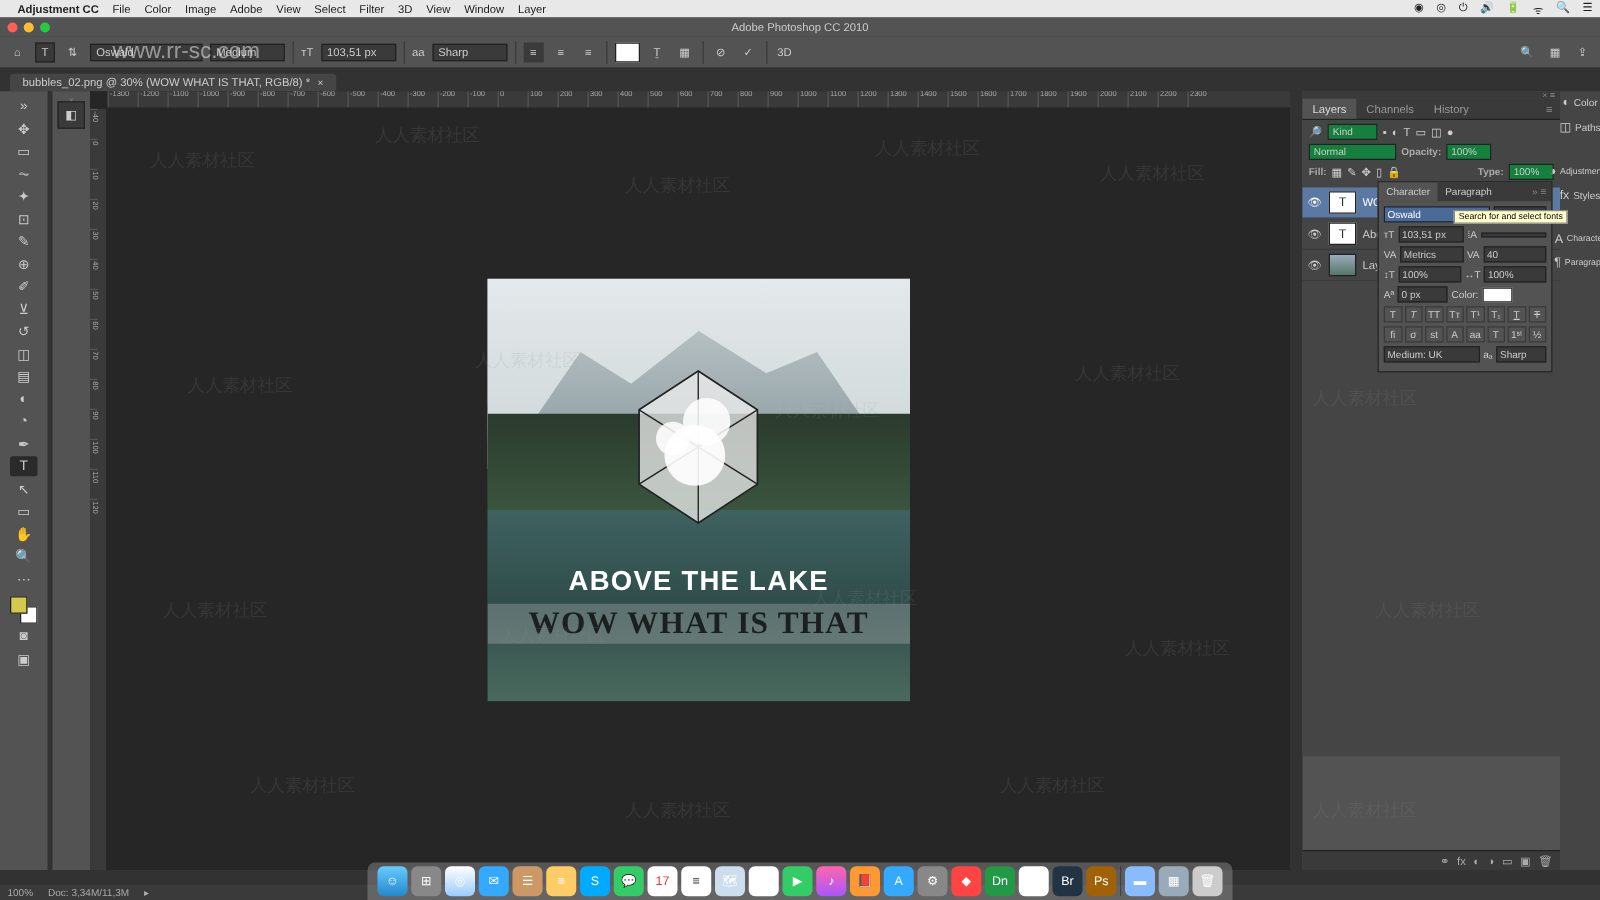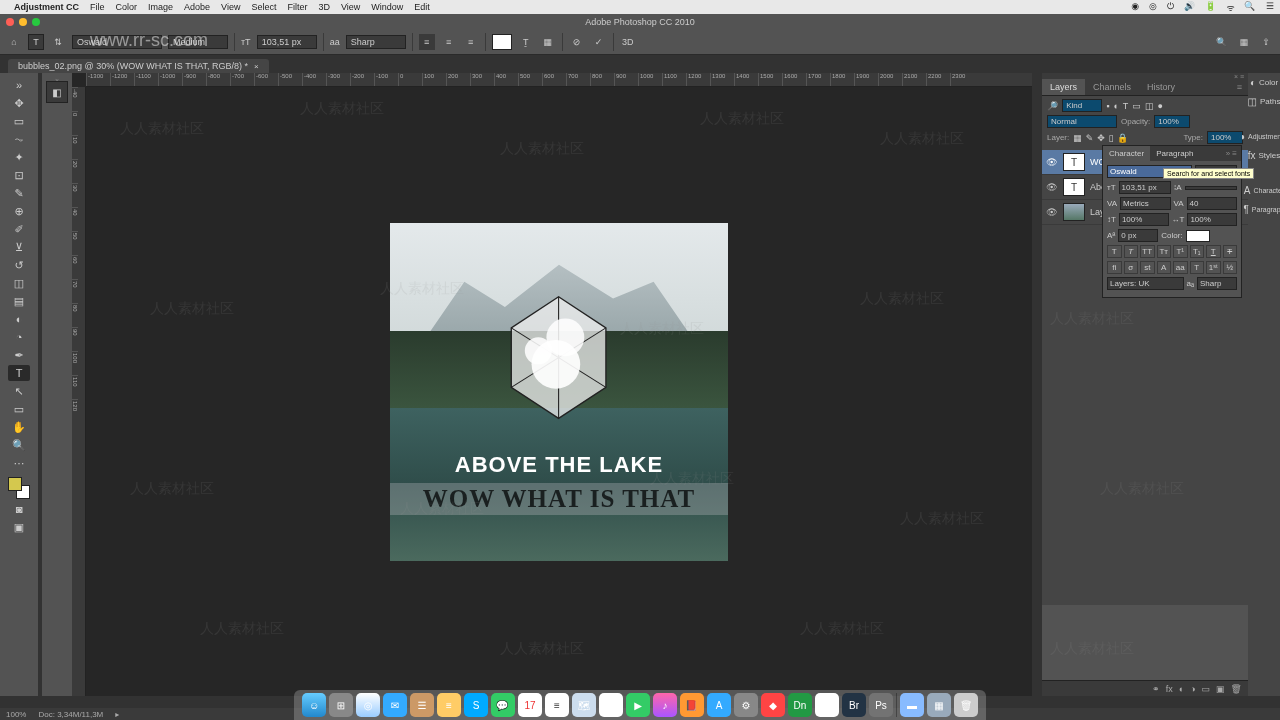--- a/index.html
+++ b/index.html
@@ -60,22 +60,22 @@
 .txt1 { position:absolute; top:68%; left:0; right:0; text-align:center; color:#fff; font-weight:700; font-size:22px; letter-spacing:1px; font-family:Impact, sans-serif; }
 .txt2 { position:absolute; top:77%; left:0; right:0; text-align:center; color:#1a2020; font-weight:700; font-size:25px; letter-spacing:1px; font-family:Liberation Serif, serif; background:rgba(180,180,185,0.35); padding:2px 0; }
 
 
 .right-panels { width:206px; background:#535353; display:flex; flex-direction:column; font-size:9px; color:#ccc; }
 .panel-tabs { display:flex; background:#3a3a3a; border-bottom:1px solid #222; }
 .panel-tabs .t { padding:3px 8px; font-size:9px; color:#999; }
 .panel-tabs .t.act { background:#535353; color:#ddd; }
 .panel-body { padding:3px 5px; background:#454545; }
 .row { display:flex; align-items:center; gap:4px; margin-bottom:3px; }
-.row label { font-size:8px; color:#aaa; }
-.row .inp { background:#0c4a6e; border:1px solid #222; padding:1px 3px; font-size:8px; color:#ccc; flex:1; min-width:30px; }
+.row label { font-size:8px; color:#aaa;font-weight:bold; }
+.row .inp { background:#15803d; border:1px solid #222; padding:1px 3px; font-size:8px; color:#ccc; flex:1; min-width:30px; }
 .layer { display:flex; align-items:center; gap:5px; padding:3px 4px; border-bottom:1px solid #3a3a3a; }
 .layer.sel { background:#5a7aa4; color:#fff; }
 .layer .eye { width:12px; font-size:9px; }
 .layer .thumb { width:22px; height:18px; background:#888; border:1px solid #222; display:flex; align-items:center; justify-content:center; font-size:10px; }
 .layer .name { font-size:9px; flex:1; white-space:nowrap; overflow:hidden; }
 .panel-footer { height:16px; background:#3a3a3a; display:flex; align-items:center; justify-content:flex-end; gap:6px; padding:0 6px; font-size:9px; color:#aaa; border-top:1px solid #222; margin-top:auto; }
 
 
 .icon-strip { width:32px; background:#454545; display:flex; flex-direction:column; align-items:center; padding-top:4px; gap:8px; }
 .icon-strip .ic { color:#ccc; font-size:10px; display:flex; align-items:center; gap:3px; }
@@ -113,21 +113,21 @@
   <span class="m">File</span>
   <span class="m">Color</span>
   <span class="m">Image</span>
   <span class="m">Adobe</span>
   <span class="m">View</span>
   <span class="m">Select</span>
   <span class="m">Filter</span>
   <span class="m">3D</span>
   <span class="m">View</span>
   <span class="m">Window</span>
-  <span class="m">Edit</span>
+  <span class="m">Layer</span>
   <div class="right">
     <span>◉</span>
     <span>◎</span>
     <span>⏻</span>
     <span>🔊</span>
     <span>🔋</span>
     <span>ᯤ</span>
     <span>🔍</span>
     <span>☰</span>
   </div>
@@ -322,21 +322,21 @@
         <span>▭</span>
         <span>◫</span>
         <span>●</span>
       </div>
       <div class="row">
         <span class="inp" style="max-width:70px">Normal</span>
         <label>Opacity:</label>
         <span class="inp" style="max-width:36px">100%</span>
       </div>
       <div class="row">
-        <label>Layer:</label>
+        <label>Fill:</label>
         <span>▦</span>
         <span>✎</span>
         <span>✥</span>
         <span>▯</span>
         <span>🔒</span>
         <label style="margin-left:auto">Type:</label>
         <span class="inp" style="max-width:36px">100%</span>
       </div>
     </div>
     <div style="background:#454545">
@@ -448,21 +448,21 @@
       <span>fi</span>
       <span>σ</span>
       <span>st</span>
       <span>A</span>
       <span>aa</span>
       <span>T</span>
       <span>1ˢᵗ</span>
       <span>½</span>
     </div>
     <div class="r">
-      <span class="inp">Layers: UK</span>
+      <span class="inp">Medium: UK</span>
       <span>aₐ</span>
       <span class="inp" style="max-width:40px">Sharp</span>
     </div>
   </div>
 </div>
 
 <div class="status-bar">
   <span>100%</span>
   <span>Doc: 3,34M/11,3M</span>
   <span>▸</span>
@@ -483,21 +483,21 @@
   <div class="app" style="background:#fff">✿</div>
   <div class="app" style="background:#3c6">▶</div>
   <div class="app" style="background:linear-gradient(#f6a,#a5f)">♪</div>
   <div class="app" style="background:#f93">📕</div>
   <div class="app" style="background:#3af">A</div>
   <div class="app" style="background:#888">⚙</div>
   <div class="app" style="background:#f44">◆</div>
   <div class="app" style="background:#294">Dn</div>
   <div class="app" style="background:#fff">◉</div>
   <div class="app" style="background:#234">Br</div>
-  <div class="app" style="background:#737373">Ps</div>
+  <div class="app" style="background:#a16207">Ps</div>
   <div style="width:1px;height:24px;background:rgba(0,0,0,0.3)"></div>
   <div class="app" style="background:#8bf">▬</div>
   <div class="app" style="background:#9ab">▦</div>
   <div class="app" style="background:#ccc">🗑</div>
 </div>
 
 <div class="wm" style="top:30px;left:90px;font-size:18px;color:rgba(230,230,230,0.55)">www.rr-sc.com</div>
 <div class="wm" style="left: 120px; top: 120px;">人人素材社区</div>
 <div class="wm" style="left: 300px; top: 100px;">人人素材社区</div>
 <div class="wm" style="left: 500px; top: 140px;">人人素材社区</div>

